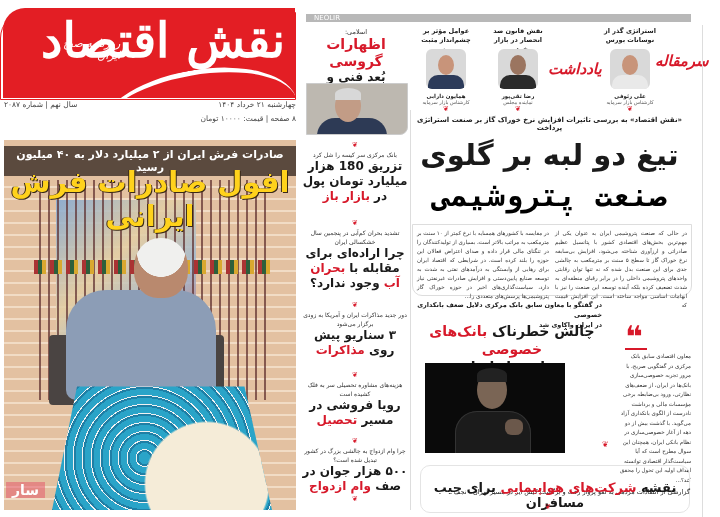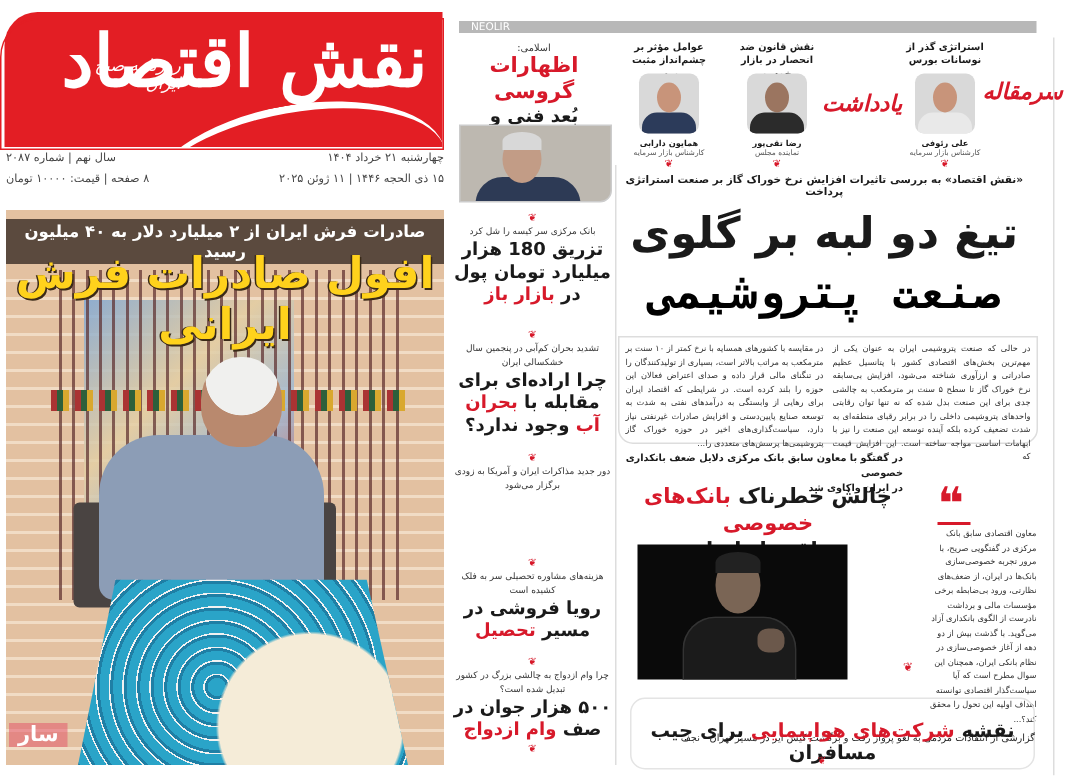--- a/index.html
+++ b/index.html
@@ -110,21 +110,20 @@
   </div>
 </div>
 <div id="mast-frame"></div>
 
 <div id="issue-info">
   <div class="info-row">
     <span>چهارشنبه ۲۱ خرداد ۱۴۰۴</span>
     <span><span>سال نهم</span> | <span>شماره ۲۰۸۷</span></span>
   </div>
   <div class="info-row">
-    <span>۱۵ ذی الحجه ۱۴۴۶ | ۱۱ ژوئن ۲۰۲۵</span>
     <span><span>۸ صفحه</span> | <span>قیمت: ۱۰۰۰۰ تومان</span></span>
   </div>
 </div>
 
 <div id="lead-photo">
   <div class="brick"></div>
   <div class="tapestry"></div>
   <div class="loom"></div>
   <div class="tassels"></div>
   <div class="chair"></div>
@@ -189,20 +188,21 @@
   <div class="side-title"><span>تزریق 180 هزار میلیارد تومان پول در</span> <span class="red">بازار باز</span></div>
 </div>
 <div class="side" style="top:218px;">
   <div class="side-mark">❦</div>
   <div class="side-kicker">تشدید بحران کم‌آبی در پنجمین سال خشکسالی ایران</div>
   <div class="side-title"><span>چرا اراده‌ای برای مقابله با</span> <span class="red">بحران آب</span> <span>وجود ندارد؟</span></div>
 </div>
 <div class="side" style="top:300px;">
   <div class="side-mark">❦</div>
   <div class="side-kicker">دور جدید مذاکرات ایران و آمریکا به زودی برگزار می‌شود</div>
+  <div class="side-title"><span>۳ سناریو پیش روی</span> <span class="red">مذاکرات</span></div>
 </div>
 <div class="side" style="top:370px;">
   <div class="side-mark">❦</div>
   <div class="side-kicker">هزینه‌های مشاوره تحصیلی سر به فلک کشیده است</div>
   <div class="side-title"><span>رویا فروشی در مسیر</span> <span class="red">تحصیل</span></div>
 </div>
 <div class="side" style="top:436px;">
   <div class="side-mark">❦</div>
   <div class="side-kicker">چرا وام ازدواج به چالشی بزرگ در کشور تبدیل شده است؟</div>
   <div class="side-title"><span>۵۰۰ هزار جوان در صف</span> <span class="red">وام ازدواج</span></div>

